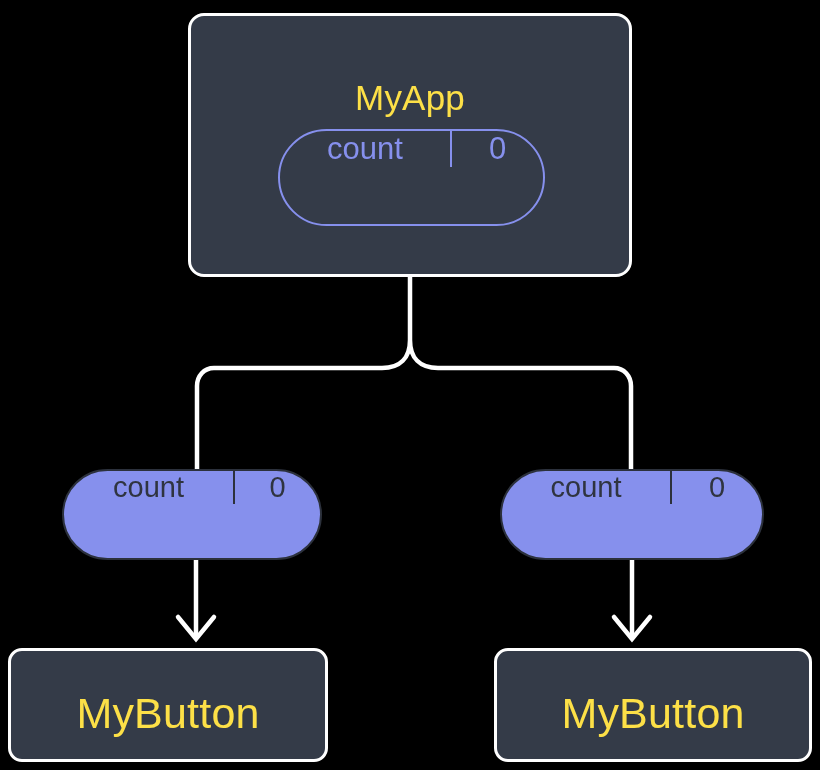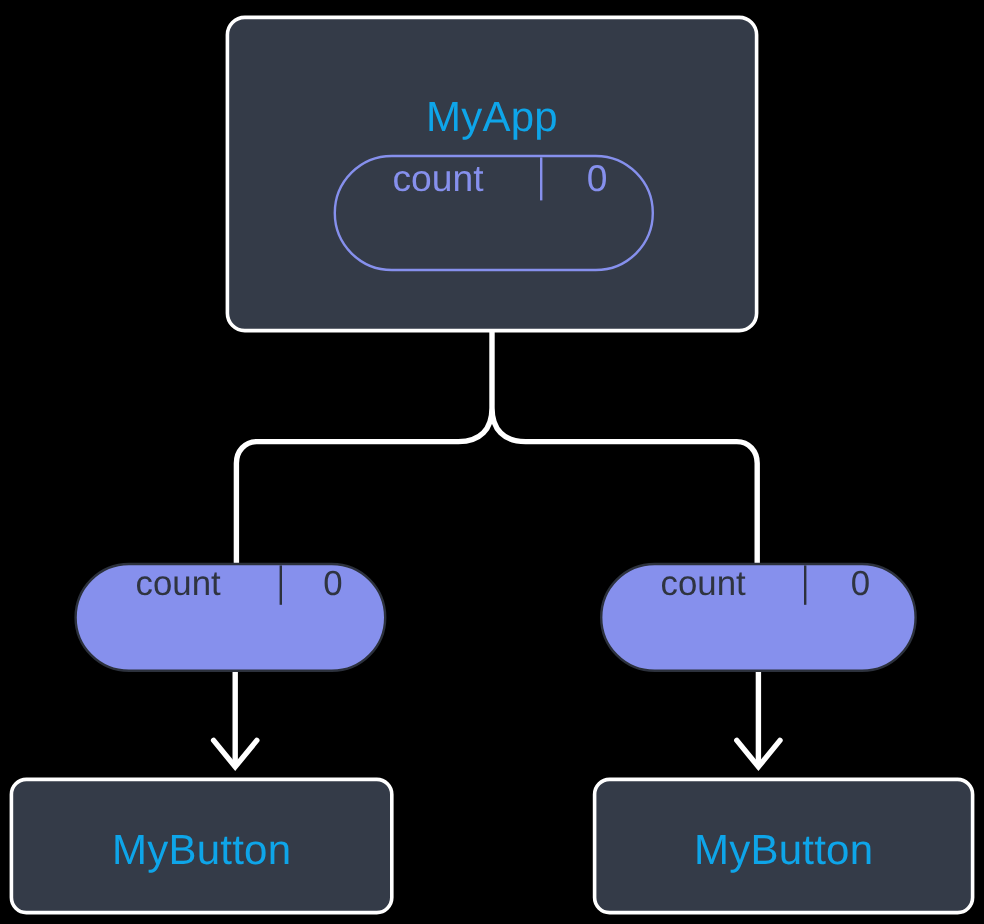--- a/index.html
+++ b/index.html
@@ -32,32 +32,32 @@
     background: #343b48;
     border: 3px solid #ffffff;
     border-radius: 16px;
     z-index: 3;
   }
   .widget-title {
     position: absolute;
     left: 0;
     right: 0;
     text-align: center;
-    color: #0ea5e9;
+    color: #fde047;
     font-weight: 400;
     letter-spacing: 0.2px;
     white-space: nowrap;
   }
 
   #myapp-box { left: 188px; top: 13px; width: 444px; height: 264px; }
   #myapp-title { top: 62px; font-size: 35px; }
 
   #mybutton-box-left  { left: 8px;   top: 648px; width: 320px; height: 114px; border-radius: 14px; }
   #mybutton-box-right { left: 494px; top: 648px; width: 318px; height: 114px; border-radius: 14px; }
-  .mybutton-title { top: 38px; font-size: 35px; }
+  .mybutton-title { top: 38px; font-size: 43px; }
 
   
   .pill {
     position: absolute;
     box-sizing: border-box;
     display: flex;
     align-items: flex-start;
     border-radius: 999px;
     overflow: hidden;
     z-index: 4;

